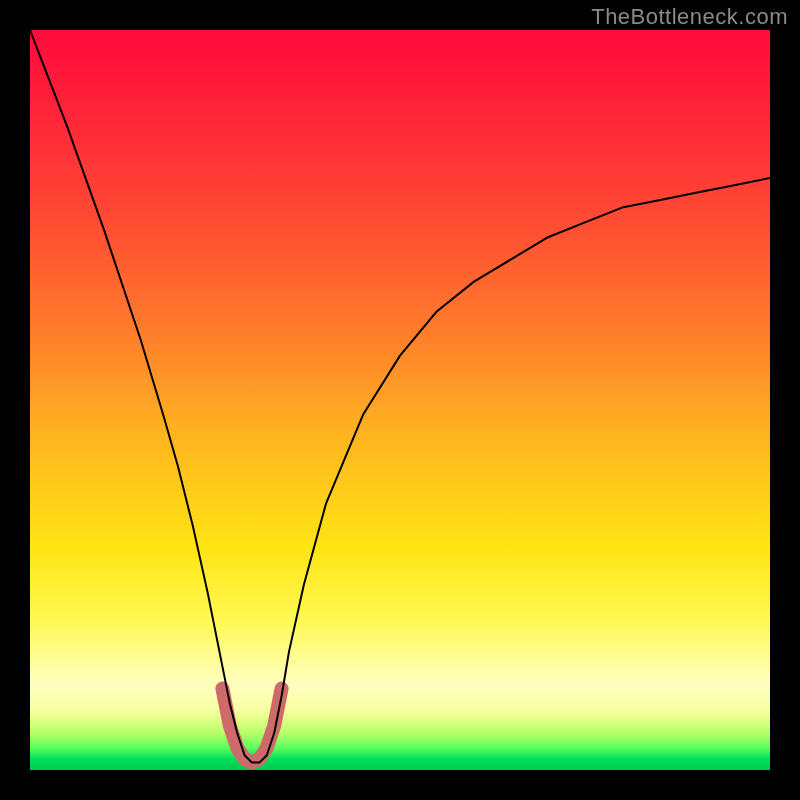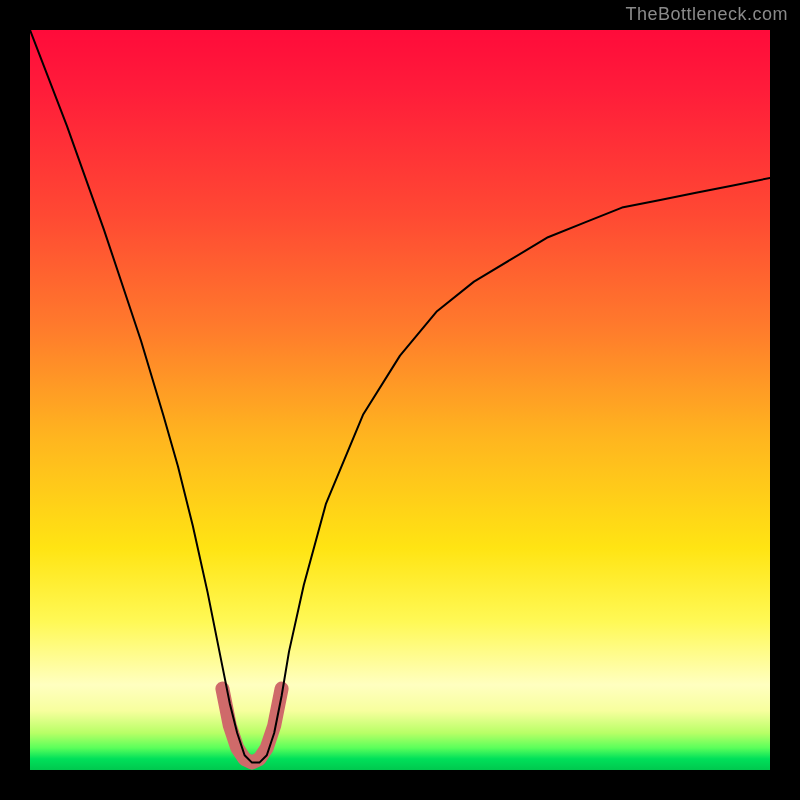--- a/index.html
+++ b/index.html
@@ -50,21 +50,21 @@
     inset: 0;
     width: 740px;
     height: 740px;
     overflow: visible;
   }
   .watermark {
     position: absolute;
     top: 4px;
     right: 12px;
     color: #8a8a8a;
-    font-size: 18px;
+    font-size: 22px;
     letter-spacing: 0.5px;
     user-select: none;
   }
 </style>
 </head>
 <body>
 
 <div class="frame">
   <div class="plot">
     <div class="gradient"></div>

